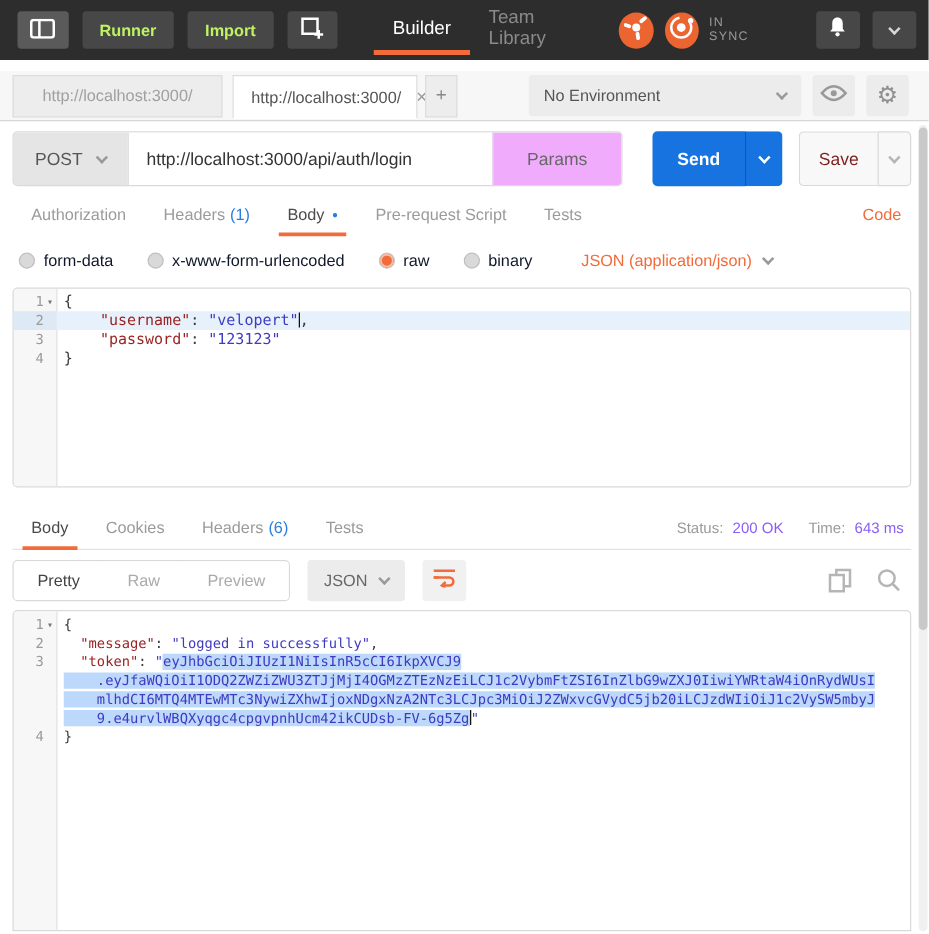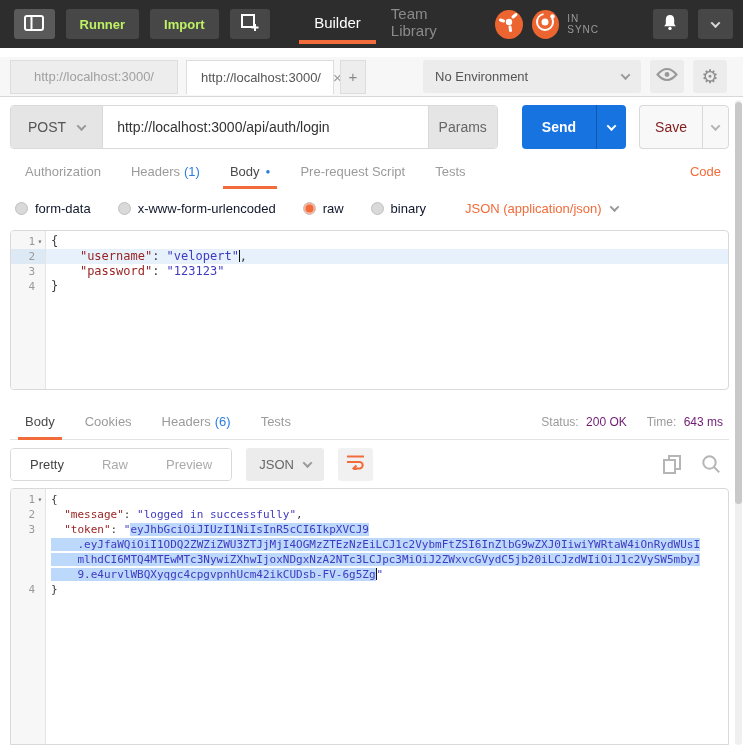--- a/index.html
+++ b/index.html
@@ -36,21 +36,21 @@
   .strip-sq { width:34px; height:33px; background:#ececec; border-radius:3px; display:flex; align-items:center; justify-content:center; margin-left:9px; cursor:pointer; }
   .gear-glyph { font-size:19px; color:#8f8f8f; line-height:1; }
 
   
   .req-wrap { padding:8px 14px 0 10px; }
   .url-row { display:flex; height:44px; }
   .url-group { display:flex; flex:1; border:1px solid #d9d9d9; border-radius:4px; background:#fff; overflow:hidden; }
   .method-cell { display:flex; align-items:center; padding:0 17px; background:#e5e5e5; font-size:14px; color:#555; cursor:pointer; }
   .method-cell .chev { margin-left:12px; color:#999; }
   .url-input { flex:1; border:none; outline:none; border-left:1px solid #d9d9d9; font-family:"Liberation Sans",sans-serif; font-size:14px; color:#333; padding:0 14px; background:#fff; }
-  .params-btn { display:flex; align-items:center; border-left:1px solid #d9d9d9; padding:0 10px; font-size:14px; color:#666; background:#e5e5e5; cursor:pointer; }
+  .params-btn { display:flex; align-items:center; border-left:1px solid #d9d9d9; padding:0 27px; font-size:14px; color:#666; background:#f0abfc; cursor:pointer; }
   .send-group { display:flex; margin-left:11px; cursor:pointer;padding-left:13px; }
   .send-main { background:#1673e0; color:#fff; font-size:14px; font-weight:bold; display:flex; align-items:center; padding:0 20px; border-radius:4px 0 0 4px; }
   .send-chev { background:#1673e0; width:30px; display:flex; align-items:center; justify-content:center; border-left:1px solid rgba(0,0,0,0.22); border-radius:0 4px 4px 0; color:#fff; }
   .save-group { display:flex; margin-left:13px; cursor:pointer; }
   .save-main { background:#f8f8f8; border:1px solid #d9d9d9; border-right:none; color:#7f1d1d; font-size:14px; display:flex; align-items:center; padding:0 15px; border-radius:4px 0 0 4px; }
   .save-chev { background:#f8f8f8; border:1px solid #d9d9d9; width:27px; display:flex; align-items:center; justify-content:center; border-radius:0 4px 4px 0; color:#b5b5b5; }
 
   .rtabs { display:flex; align-items:center; height:36px; margin-top:4px; }
   .rtab { position:relative; height:36px; display:flex; align-items:center; padding:0 15px; font-size:13px; color:#9b9b9b; cursor:pointer; }
   .rtab .cnt { color:#2a7de1; margin-left:4px; }
@@ -83,21 +83,21 @@
   .tk-str { color:#3f3ac2; }
   .tk-punct, .tk-plain { color:#3a3a3a; }
   .tk-sel { background:#bcd8fb; }
   .tk-cursor { display:inline-block; width:1px; height:12px; background:#111; vertical-align:-2px; }
 
   
   .res-wrap { padding:14px 14px 0 10px; }
   .res-tabs { display:flex; align-items:center; height:36px; border-bottom:1px solid #e3e3e3; }
   .res-status { margin-left:auto; display:flex; align-items:center; font-size:12px; margin-right:6px; }
   .res-status .lbl { color:#9b9b9b; }
-  .res-status .val { color:#701a75; margin-left:4px; }
+  .res-status .val { color:#8b5cf6; margin-left:4px; }
   .res-status .grp + .grp { margin-left:20px; }
   .view-row { display:flex; align-items:center; height:48px; }
   .seg-group { display:flex; border:1px solid #d9d9d9; border-radius:4px; overflow:hidden; height:33px; }
   .seg { display:flex; align-items:center; padding:0 19px; font-size:13px; color:#aaa; background:#fff; cursor:pointer; }
   .seg.active { color:#444; }
   .fmt-dd { margin-left:14px; height:33px; background:#ececec; border-radius:3px; display:flex; align-items:center; padding:0 13px; font-size:13px; color:#666; cursor:pointer; }
   .fmt-dd .chev { color:#999; margin-left:10px; }
   .wrap-btn { margin-left:14px; width:35px; height:33px; background:#f1f1f1; border-radius:3px; display:flex; align-items:center; justify-content:center; cursor:pointer; }
   .view-icons { margin-left:auto; display:flex; align-items:center; margin-right:8px; }
   .view-icons .ic { margin-left:18px; cursor:pointer; display:flex; }

